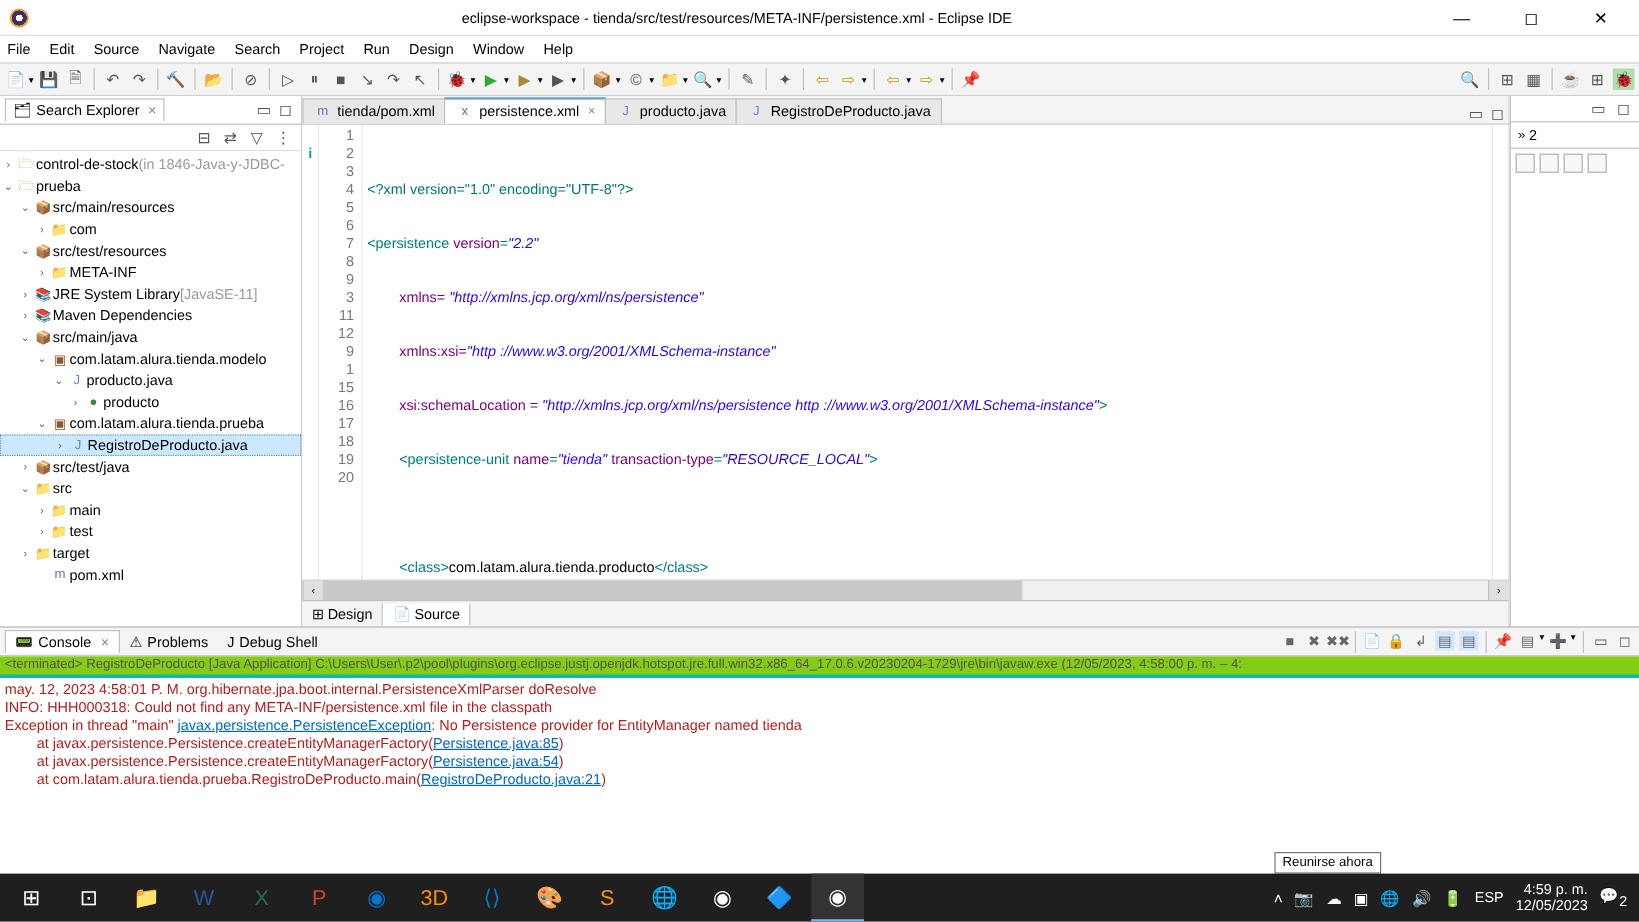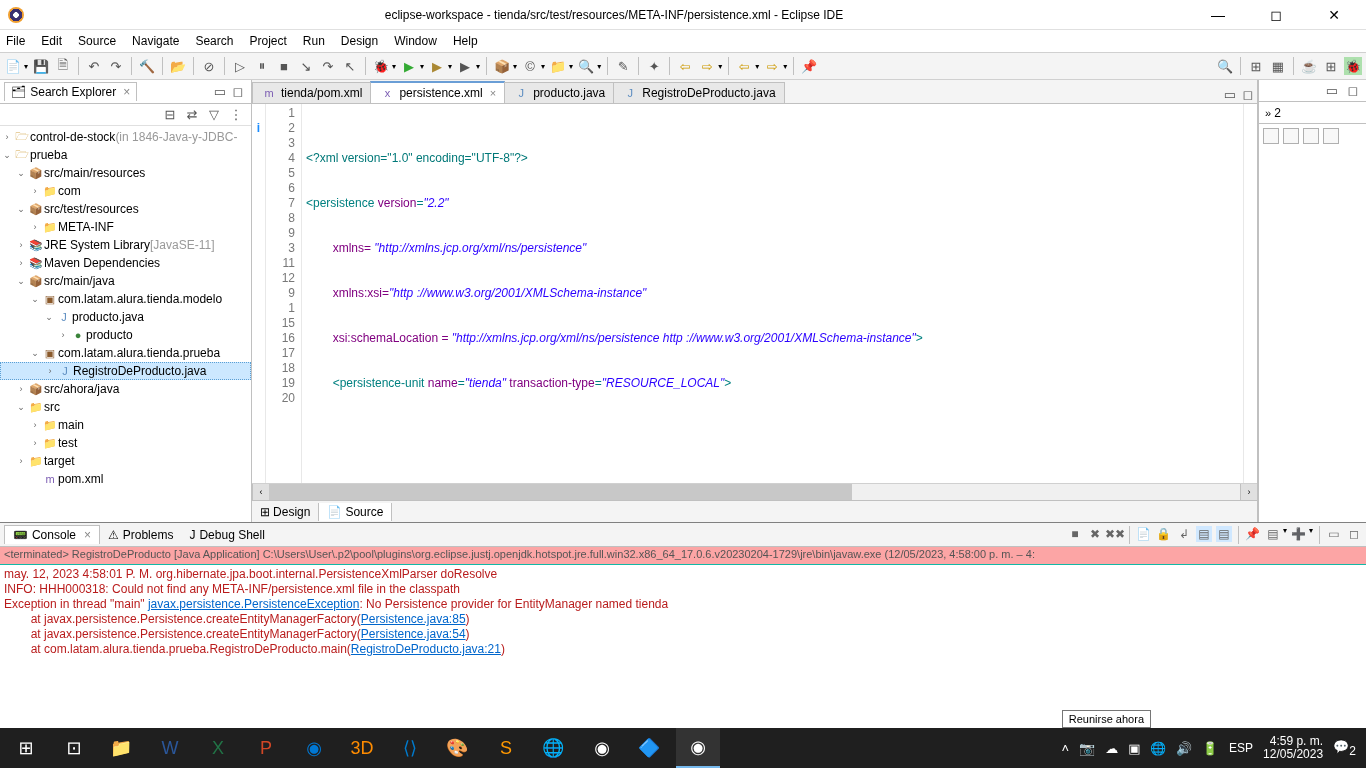--- a/index.html
+++ b/index.html
@@ -69,21 +69,21 @@
 .rp-tab { height: 22px; display: flex; align-items: center; gap: 3px; padding: 0 6px; border-bottom: 1px solid #c0c0c0; font-size: 11px; }
 .rp-icons { display: flex; gap: 4px; padding: 4px; }
 .rp-mini { width: 16px; height: 16px; border: 1px solid #b0b0b0; background: #f8f8f8; }
 
 .console-panel { height: 216px; border-top: 1px solid #808080; display: flex; flex-direction: column; }
 .console-tabs { height: 24px; background: #f4f4f4; border-bottom: 1px solid #c0c0c0; display: flex; align-items: center; padding: 0 4px; }
 .console-tab { display: flex; align-items: center; gap: 4px; padding: 2px 8px; cursor: pointer; }
 .console-tab.active { background: #fff; border: 1px solid #c0c0c0; border-bottom: none; }
 .console-tools { margin-left: auto; display: flex; gap: 4px; }
 .ct-icon { width: 16px; height: 16px; font-size: 12px; display: inline-flex; align-items: center; justify-content: center; color: #666; cursor: pointer; }
-.console-title { height: 18px; padding: 1px 4px; font-size: 11px; color: #555; background: #fca5a5; border-bottom: 1px solid #14b8a6; white-space: nowrap; overflow: hidden; }
+.console-title { height: 18px; padding: 1px 4px; font-size: 11px; color: #555; background: #84cc16; border-bottom: 3px solid #14b8a6; white-space: nowrap; overflow: hidden; }
 .console-body { flex: 1; background: #fff; padding: 2px 4px; font-family: Consolas, monospace; font-size: 12px; line-height: 15px; overflow: hidden; white-space: pre; }
 .err { color: #b91c1c; }
 .link { color: #0066cc; text-decoration: underline; }
 
 .tooltip-box { position: absolute; right: 215px; bottom: 40px; background: #fff; border: 1px solid #767676; padding: 2px 6px; font-size: 11px; }
 
 .taskbar { height: 40px; background: #1f1f1f; display: flex; align-items: center; padding: 0 4px; gap: 4px; position: absolute; bottom: 0; left: 0; right: 0; }
 .task-icon { width: 44px; height: 40px; display: flex; align-items: center; justify-content: center; font-size: 18px; color: #fff; cursor: pointer; }
 .task-icon.active { border-bottom: 2px solid #76b9ed; background: #333; }
 .task-spacer { flex: 1; }
@@ -270,21 +270,21 @@
           <span>com.latam.alura.tienda.prueba</span>
         </div>
       <div class="tree-item selected" style="padding-left:42px">
           <span class="twisty">›</span>
           <span class="tree-icon java-icon">J</span>
           <span>RegistroDeProducto.java</span>
         </div>
       <div class="tree-item" style="padding-left:14px">
           <span class="twisty">›</span>
           <span class="tree-icon pkg-icon">📦</span>
-          <span>src/ahora/java</span>
+          <span>src/test/java</span>
         </div>
       <div class="tree-item" style="padding-left:14px">
           <span class="twisty">⌄</span>
           <span class="tree-icon folder-icon">📁</span>
           <span>src</span>
         </div>
       <div class="tree-item" style="padding-left:28px">
           <span class="twisty">›</span>
           <span class="tree-icon folder-icon">📁</span>
           <span>main</span>
@@ -356,20 +356,21 @@
       </div>
       <div class="code">
         <div class="sel-line" style="top:285px;"></div>
         <div class="code-line"><span class="tag-pi">&lt;?xml version="1.0" encoding="UTF-8"?&gt;</span></div>
         <div class="code-line"><span class="tag">&lt;persistence </span><span class="attr">version</span><span class="tag">=</span><span class="str">"2.2"</span></div>
         <div class="code-line"><span class="attr">        xmlns= </span><span class="str">"http://xmlns.jcp.org/xml/ns/persistence"</span></div>
         <div class="code-line"><span class="attr">        xmlns:xsi=</span><span class="str">"http ://www.w3.org/2001/XMLSchema-instance"</span></div>
         <div class="code-line"><span class="attr">        xsi:schemaLocation = </span><span class="str">"http://xmlns.jcp.org/xml/ns/persistence http ://www.w3.org/2001/XMLSchema-instance"</span><span class="tag">&gt;</span></div>
         <div class="code-line"><span class="tag">        &lt;persistence-unit </span><span class="attr">name</span><span class="tag">=</span><span class="str">"tienda"</span><span class="attr"> transaction-type</span><span class="tag">=</span><span class="str">"RESOURCE_LOCAL"</span><span class="tag">&gt;</span></div>
         <div class="code-line"></div>
+        <div class="code-line"><span class="tag">        &lt;class&gt;</span><span class="txt">com.latam.alura.tienda.producto</span><span class="tag">&lt;/class&gt;</span></div>
         
         
         
         
         
         
         
         
         
         

